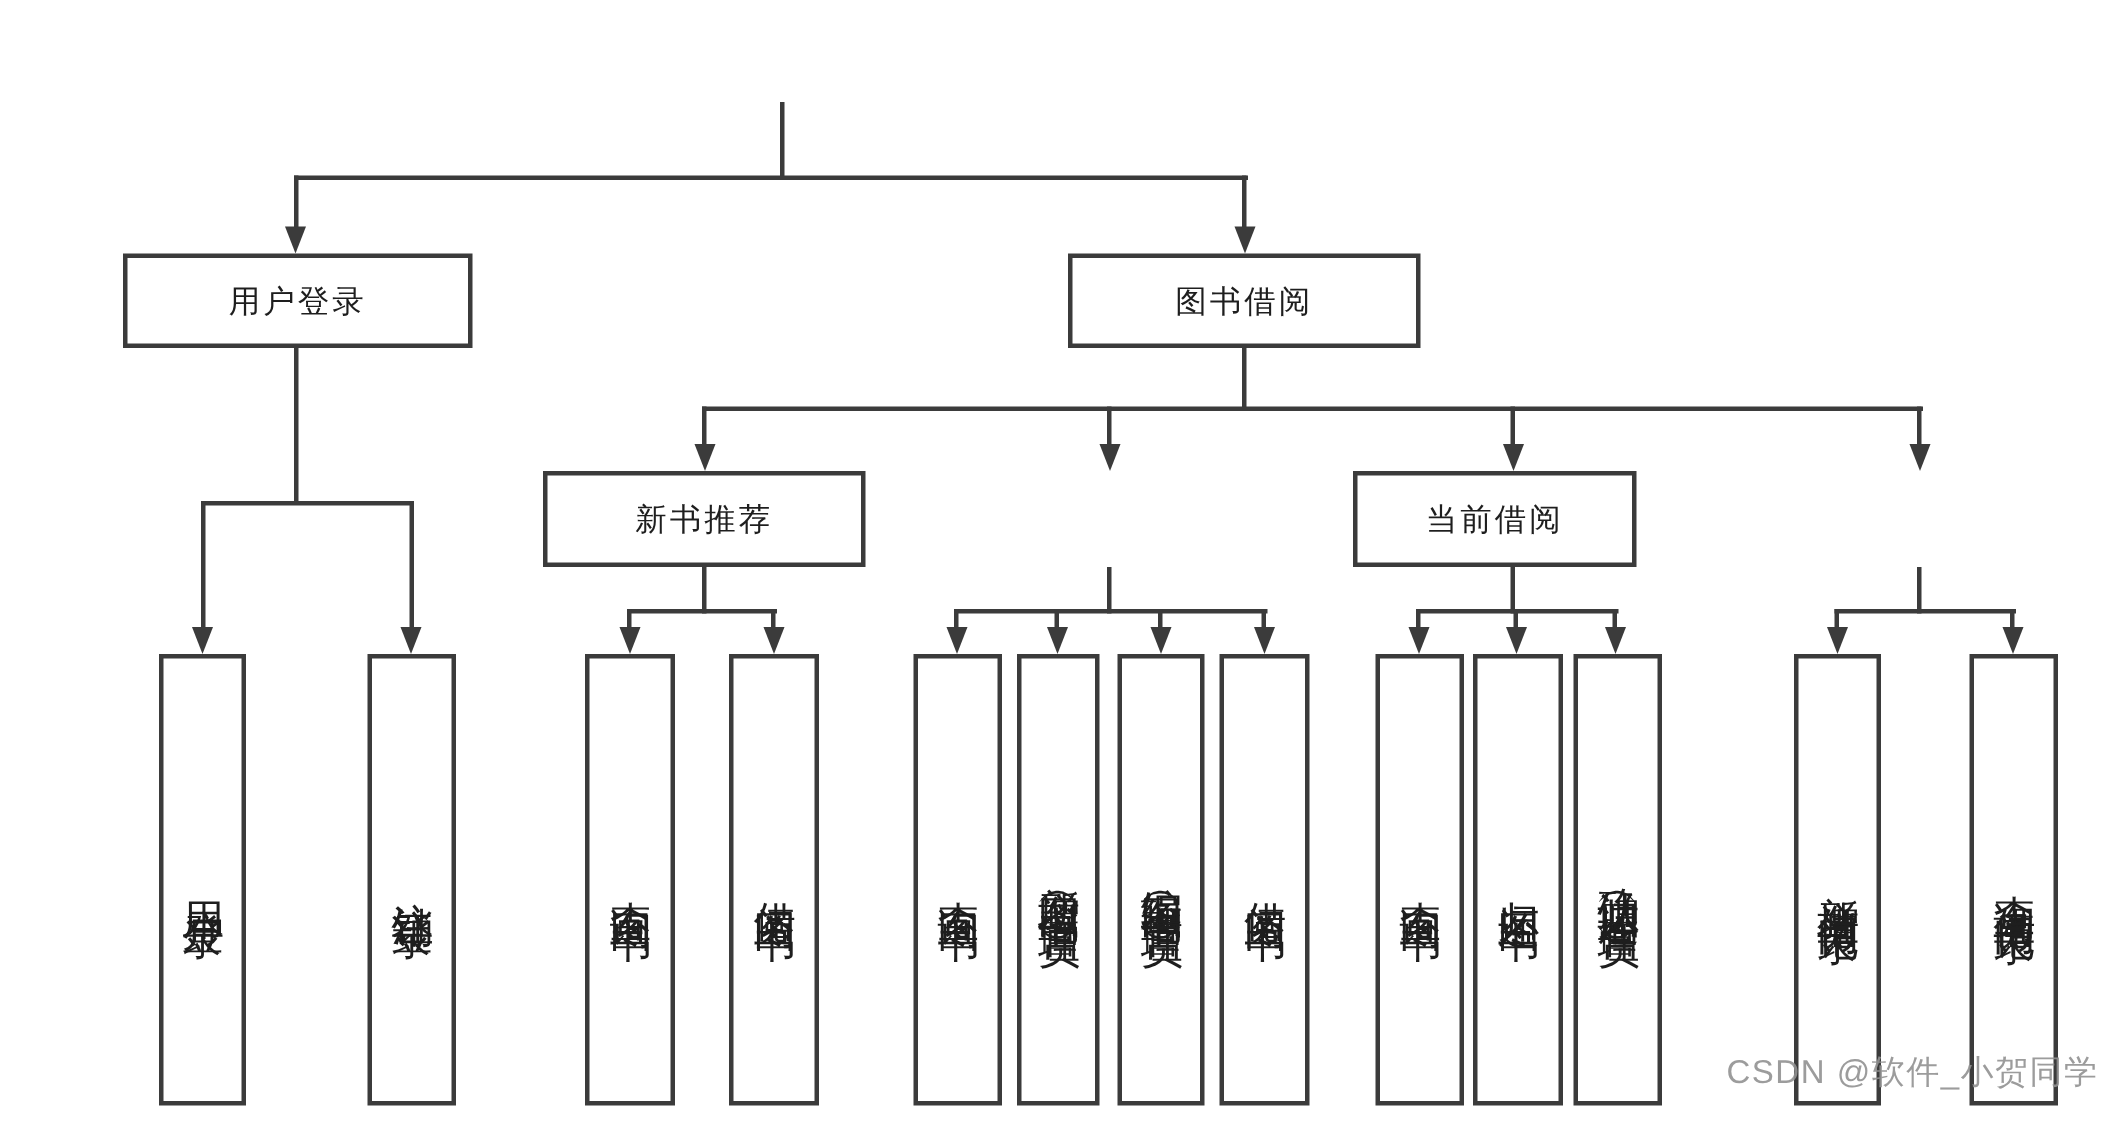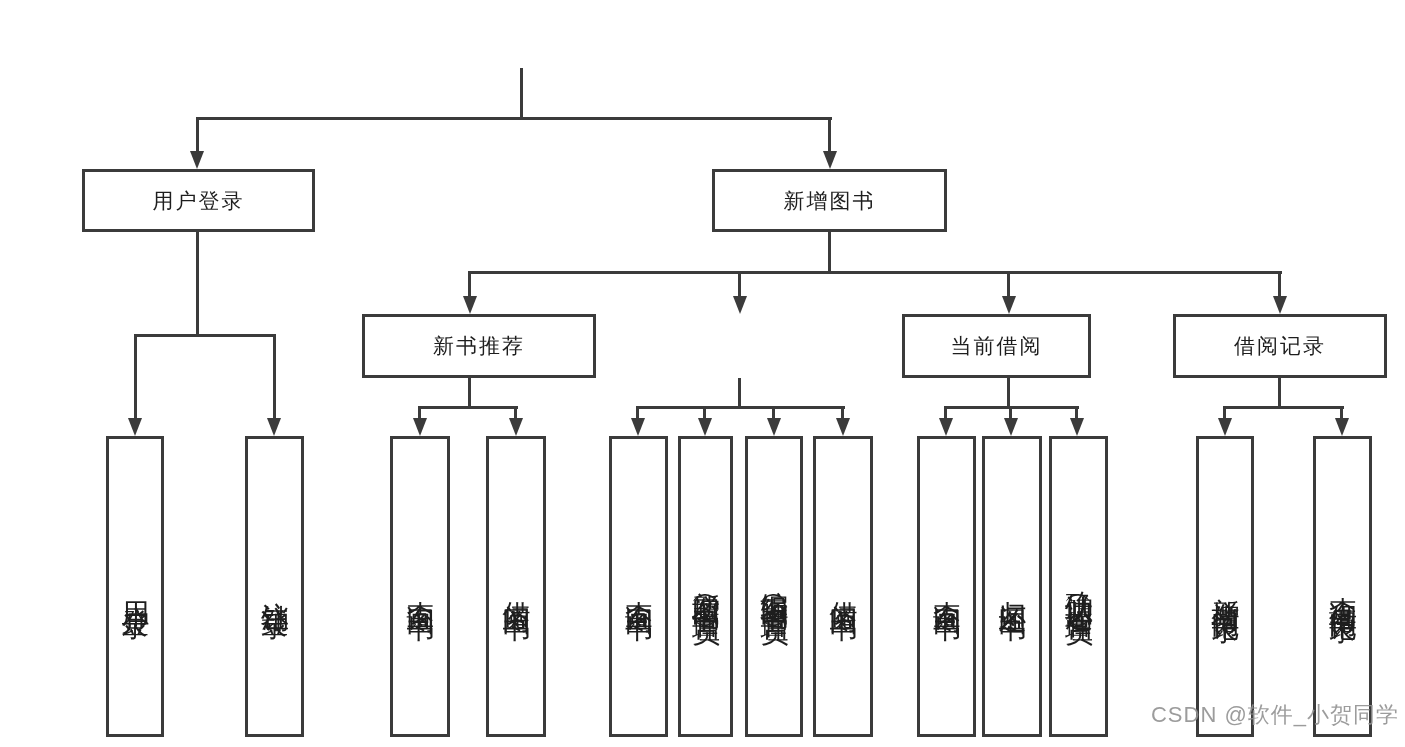--- a/index.html
+++ b/index.html
@@ -52,35 +52,32 @@
 <body>
 
 <div class="stage">
 
 
   <div class="box h" style="left:82px;top:169px;width:233px;height:63px">
     <span>用户登录</span>
   </div>
 
   <div class="box h" style="left:712px;top:169px;width:235px;height:63px">
-    <span>新增图书</span>
+    <span>图书借阅</span>
   </div>
 
-  <div class="box h" style="left:362px;top:314px;width:234px;height:64px">
+  <div class="box h" style="left:362px;top:314px;width:215px;height:64px">
     <span>新书推荐</span>
   </div>
 
 
   <div class="box h" style="left:902px;top:314px;width:189px;height:64px">
     <span>当前借阅</span>
   </div>
 
-  <div class="box h" style="left:1173px;top:314px;width:214px;height:64px">
-    <span>借阅记录</span>
-  </div>
 
   <div class="box v" style="left:106px;top:436px;width:58px;height:301px">
     <span>用户登录</span>
   </div>
   <div class="box v" style="left:245px;top:436px;width:59px;height:301px">
     <span>注销登录</span>
   </div>
 
   <div class="box v" style="left:390px;top:436px;width:60px;height:301px">
     <span>查询图书</span>

